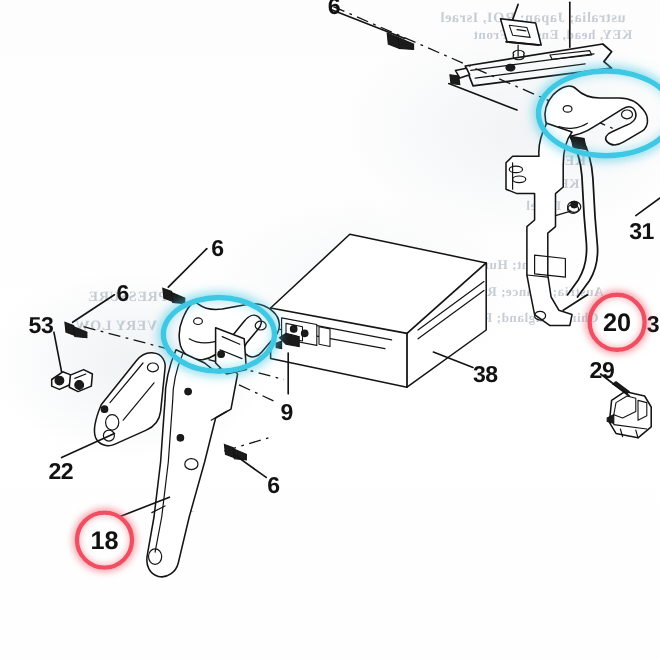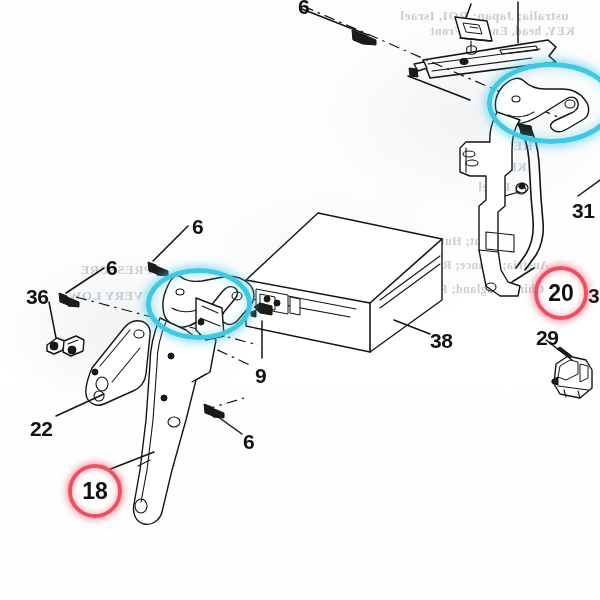--- a/index.html
+++ b/index.html
@@ -322,22 +322,22 @@
 
   <div id="overlay-layer">
       <div class="hl-ellipse" style="left: 146px; top: 268px; width: 96px; height: 62px; border-color: rgb(63, 200, 228);"></div>
       <div class="hl-ellipse" style="left: 487px; top: 62px; width: 118px; height: 72px; border-color: rgb(63, 200, 228);"></div>
     </div>
 
   <div id="callout-layer">
       <div class="callout-num" style="left: 298px; top: -4px;">6</div>
       <div class="callout-num" style="left: 192px; top: 216px;">6</div>
       <div class="callout-num" style="left: 106px; top: 257px;">6</div>
-      <div class="callout-num" style="left: 26px; top: 286px;">36</div>
-      <div class="callout-num" style="left: 30px; top: 418px;">22</div>
+      <div class="callout-num" style="left: 26px; top: 286px;">53</div>
+      <div class="callout-num" style="left: 44px; top: 418px;">22</div>
       <div class="callout-num" style="left: 255px; top: 365px;">9</div>
       <div class="callout-num" style="left: 243px; top: 431px;">6</div>
       <div class="callout-num" style="left: 430px; top: 330px;">38</div>
       <div class="callout-num" style="left: 558px; top: 200px; margin-left: 14px;">31</div>
       <div class="callout-num" style="left: 588px; top: 285px;">3</div>
       <div class="callout-num" style="left: 536px; top: 327px;">29</div>
       <div class="circled-num" style="left: 68px; top: 464px;">
         <div class="ring" style="border-color: rgb(238, 79, 98);"></div>
         <span class="glyph">18</span>
       </div>

